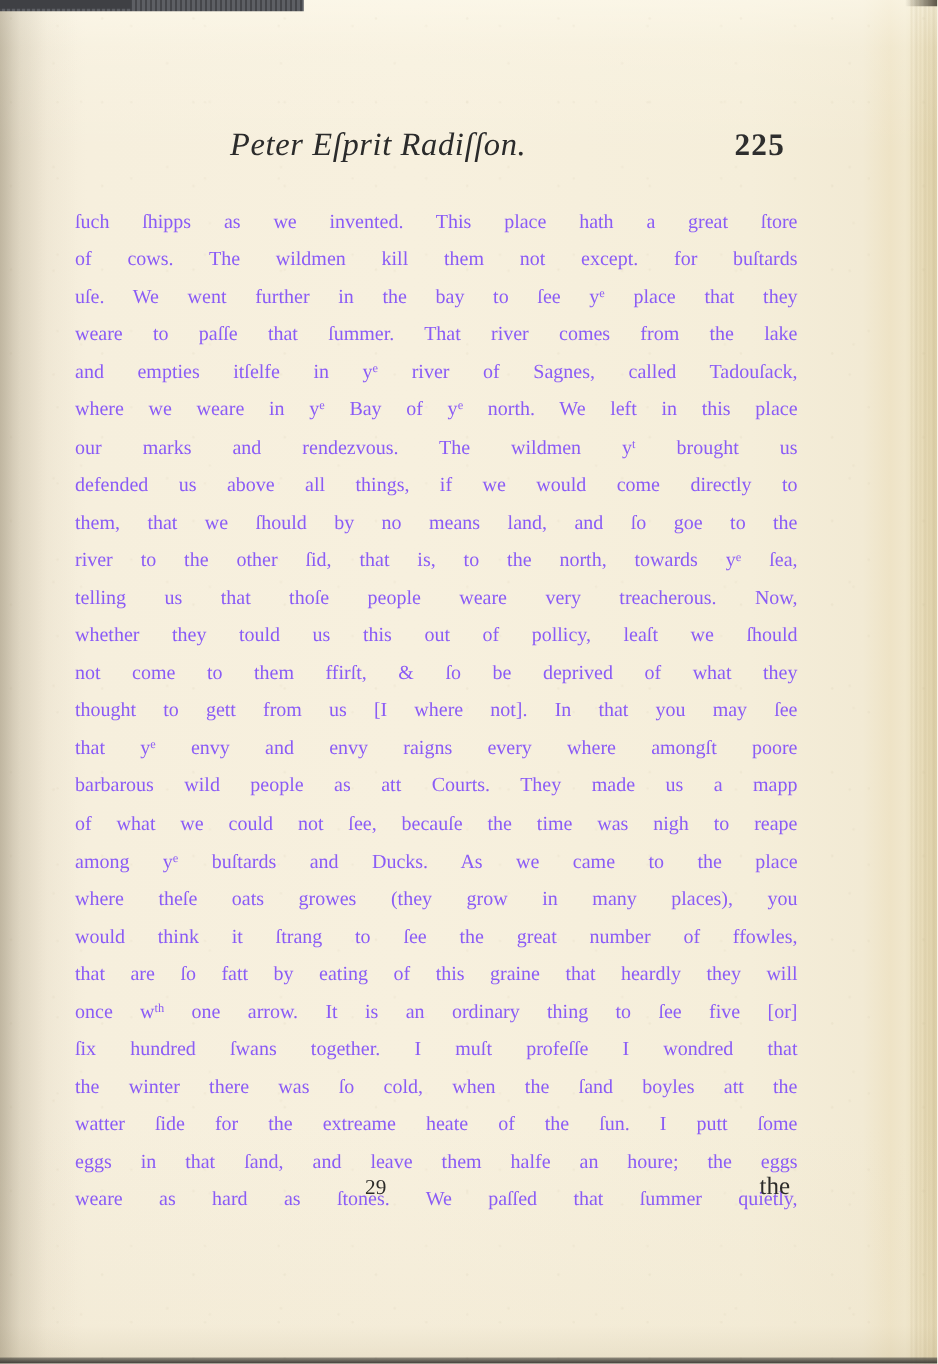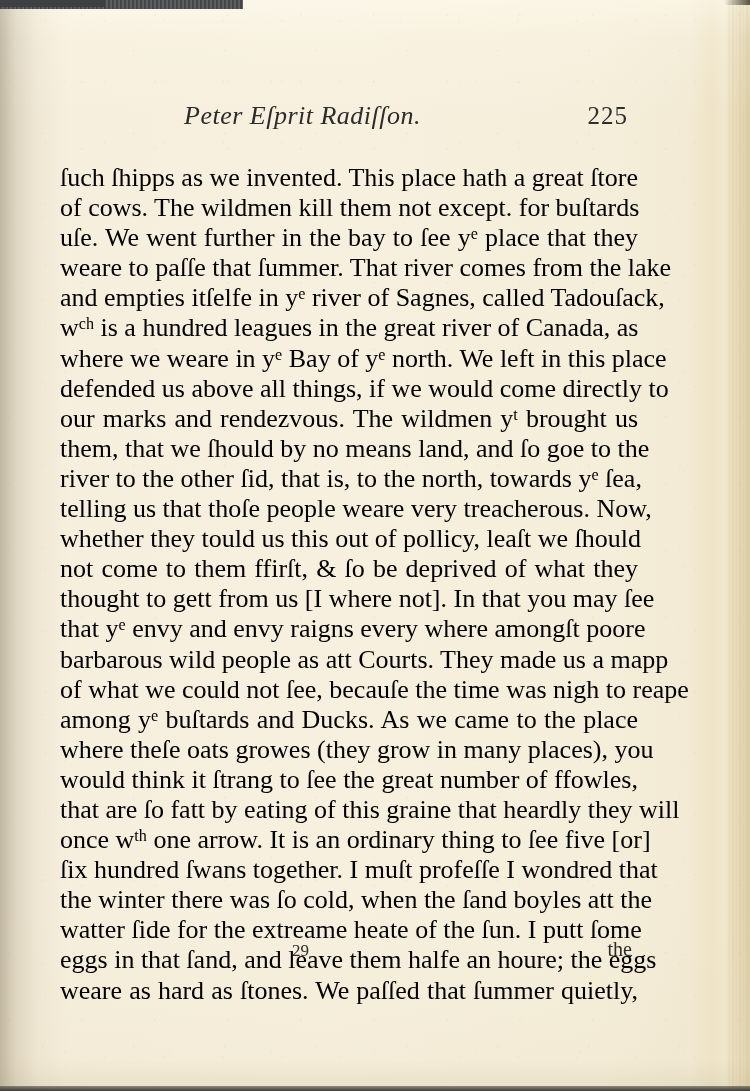--- a/index.html
+++ b/index.html
@@ -128,34 +128,34 @@
   .head-title {
     font-style: italic;
     font-size: 26px;
     color: #2b2b2b;
     letter-spacing: 0.5px;
     margin-left: 122px;
     white-space: nowrap;
   }
   .head-folio {
     font-size: 25px;
-    font-weight: normal;
+    font-weight: bold;
     color: #2e2e2e;
     letter-spacing: 1px;
     margin-left: auto;
     margin-right: 24px;
   }
 
   .body-text {
     position: absolute;
     left: 60px;
     top: 163px;
     width: 578px;
-    color: #000000;
-    font-size: 26px;
+    color: #8b5cf6;
+    font-size: 16px;
     line-height: 30.1px;
   }
   .ln {
     display: block;
     white-space: nowrap;
     text-align: justify;
     text-align-last: justify;
   }
   
   .ln.natural {
@@ -218,24 +218,23 @@
       <div class="head-title">Peter Eſprit Radiſſon.</div>
       <div class="head-folio">225</div>
     </div>
 
     <div class="body-text" id="body-text">
         <span class="ln">ſuch ſhipps as we invented.   This place hath a great ſtore</span>
         <span class="ln">of cows.   The wildmen kill them not except. for buſtards</span>
         <span class="ln">uſe.   We went further in the bay to ſee y<sup class="abbr">e</sup> place that they</span>
         <span class="ln">weare to paſſe that ſummer.   That river comes from the lake</span>
         <span class="ln">and empties itſelfe in y<sup class="abbr">e</sup> river of Sagnes, called Tadouſack,</span>
-        <span class="ln">w<sup class="abbr">ch</sup> is a hundred leagues in the great river of Canada, as</span>
         <span class="ln">where we weare in y<sup class="abbr">e</sup> Bay of y<sup class="abbr">e</sup> north.   We left in this place</span>
+        <span class="ln">our marks and rendezvous.   The wildmen y<sup class="abbr">t</sup> brought us</span>
         <span class="ln">defended us above all things, if we would come directly to</span>
-        <span class="ln">our marks and rendezvous.   The wildmen y<sup class="abbr">t</sup> brought us</span>
         <span class="ln">them, that we ſhould by no means land, and ſo goe to the</span>
         <span class="ln">river to the other ſid, that is, to the north, towards y<sup class="abbr">e</sup> ſea,</span>
         <span class="ln">telling us that thoſe people weare very treacherous.   Now,</span>
         <span class="ln">whether they tould us this out of pollicy, leaſt we ſhould</span>
         <span class="ln">not come to them ffirſt, &amp; ſo be deprived of what they</span>
         <span class="ln">thought to gett from us [I where not].   In that you may ſee</span>
         <span class="ln">that y<sup class="abbr">e</sup> envy and envy raigns every where amongſt poore</span>
         <span class="ln">barbarous wild people as att Courts.   They made us a mapp</span>
         <span class="ln">of what we could not ſee, becauſe the time was nigh to reape</span>
         <span class="ln">among y<sup class="abbr">e</sup> buſtards and Ducks.   As we came to the place</span>

